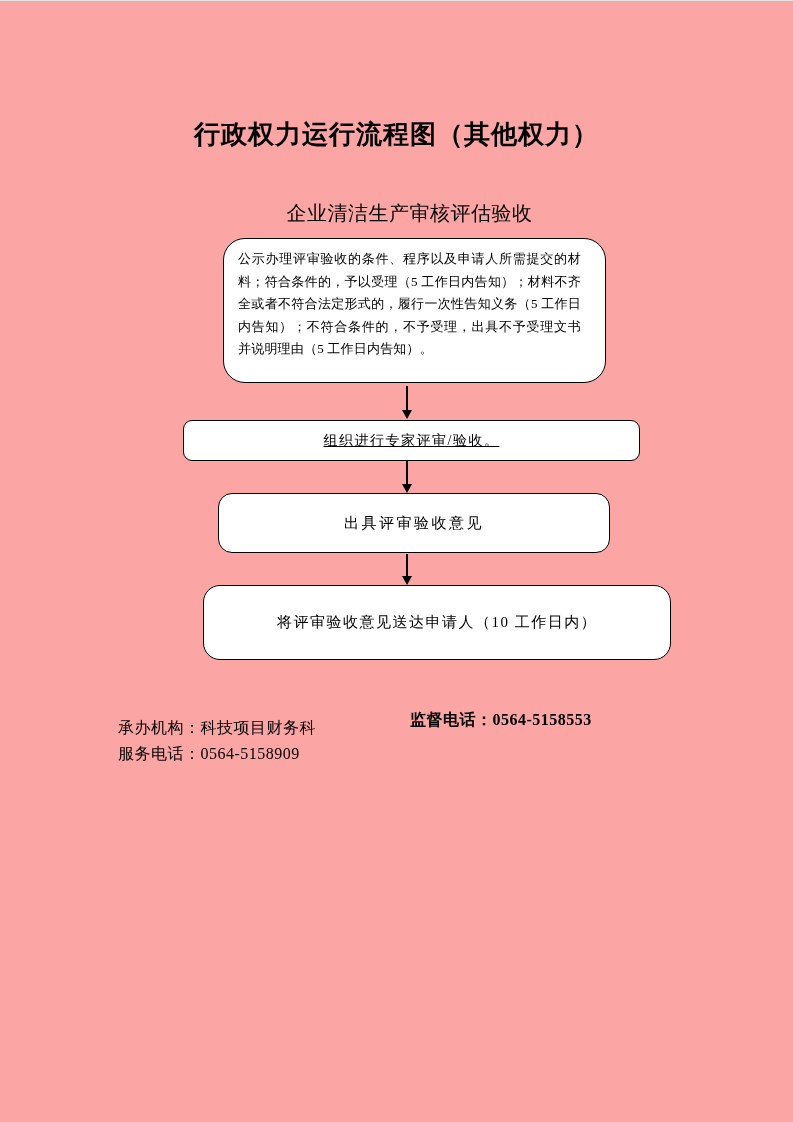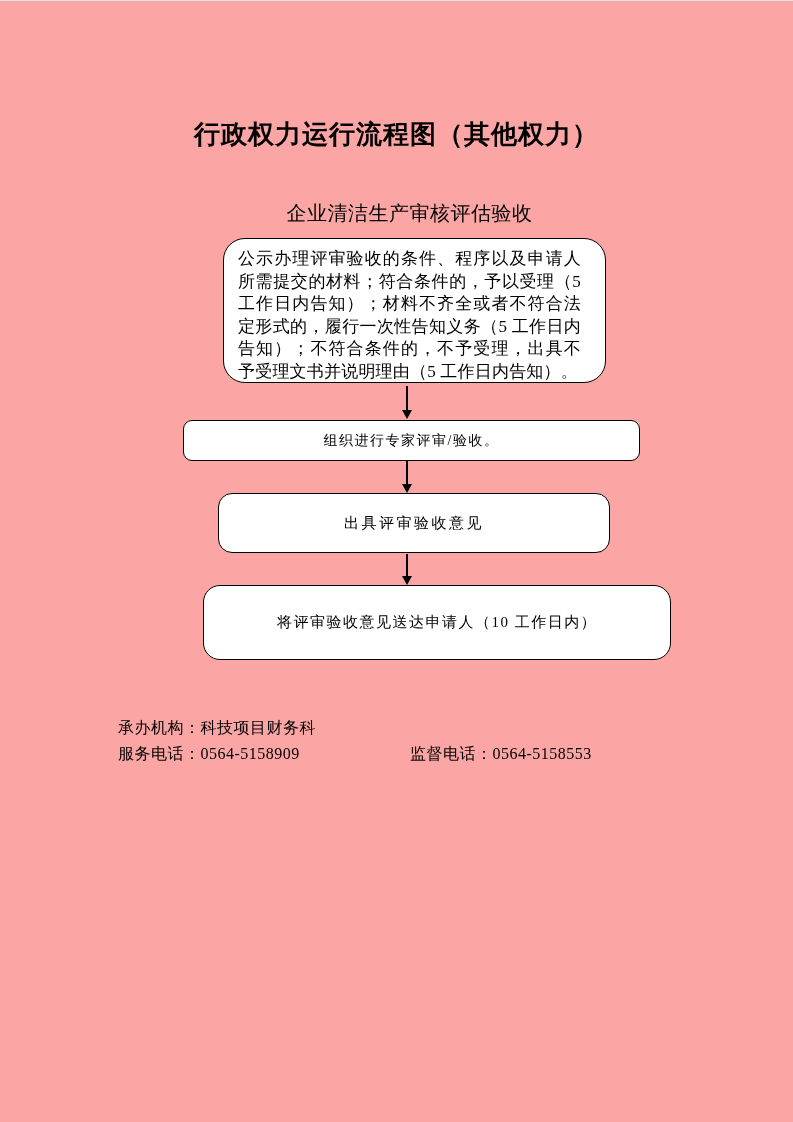--- a/index.html
+++ b/index.html
@@ -37,29 +37,29 @@
   .flow-box {
     position: absolute;
     border: 1.5px solid #000000;
     background: #ffffff;
     box-sizing: border-box;
   }
   .box1 {
     left: 223px; top: 238px; width: 383px; height: 145px;
     border-radius: 22px;
     padding: 9px 24px 0 14px;
-    font-size: 17px; line-height: 22.6px;
+    font-size: 13px; line-height: 22.6px;
     text-align: justify;
     letter-spacing: 0.2px;
   }
   .box2 {
     left: 183px; top: 420px; width: 457px; height: 41px;
     border-radius: 9px;
     display: flex; align-items: center; justify-content: center;
-    font-size: 14px; letter-spacing: 1.5px;
+    font-size: 14px; letter-spacing: 1.5px; text-decoration: underline;
   }
   .box3 {
     left: 218px; top: 493px; width: 392px; height: 60px;
     border-radius: 14px;
     display: flex; align-items: center; justify-content: center;
     font-size: 15px; letter-spacing: 2.5px;
   }
   .box4 {
     left: 203px; top: 585px; width: 468px; height: 75px;
     border-radius: 17px;
@@ -80,21 +80,21 @@
   .a1 { top: 386px; height: 33px; }
   .a2 { top: 461px; height: 32px; }
   .a3 { top: 554px; height: 31px; }
   .footer-line {
     position: absolute;
     font-size: 16px; letter-spacing: 0.5px;
     white-space: pre;
   }
   .f1 { left: 118px; top: 718px; }
   .f2 { left: 118px; top: 744px; }
-  .f3 { left: 410px; top: 744px; }
+  .f3 { left: 410px; top: 710px; font-weight: bold; }
 </style>
 </head>
 <body>
 
 <div class="page">
   <div class="top-edge"></div>
 
   <h1 class="title">行政权力运行流程图（其他权力）</h1>
 
   <h2 class="subtitle">企业清洁生产审核评估验收</h2>

